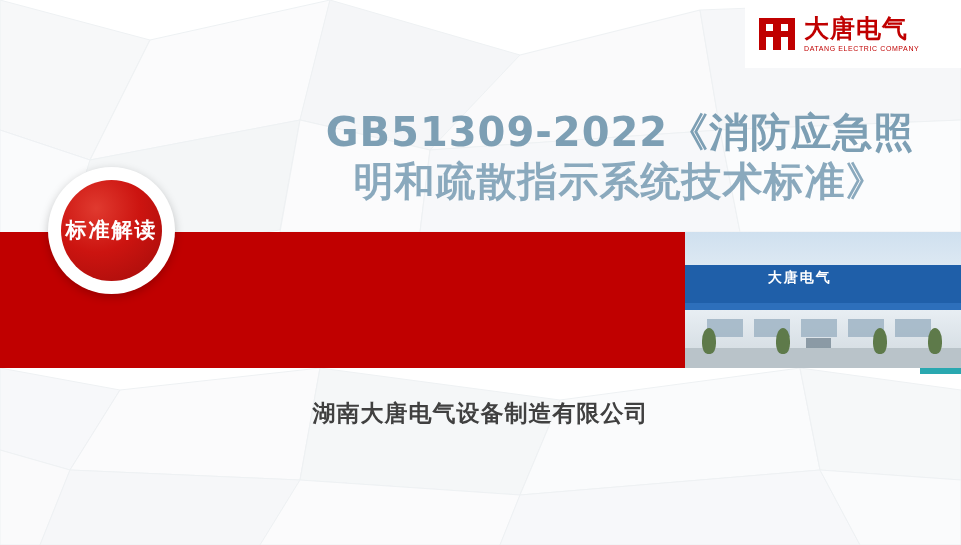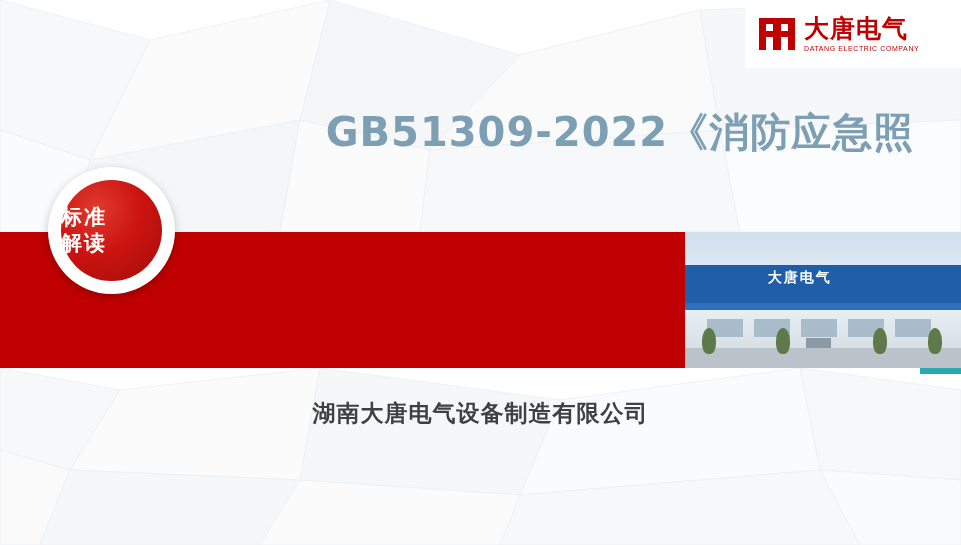--- a/index.html
+++ b/index.html
@@ -185,21 +185,22 @@
   }
   .badge-inner {
     position: absolute;
     left: 13px;
     top: 13px;
     width: 101px;
     height: 101px;
     border-radius: 50%;
     background: radial-gradient(circle at 35% 28%, #e03a2f 0%, #cc1410 45%, #a30c0a 100%);
     display: flex;
-    flex-direction: column;
+    flex-direction: row;
+    align-items: center;
     justify-content: center;
   }
   .badge-line {
     font-family: "DejaVu Sans", sans-serif;
     font-size: 21px;
     font-weight: bold;
     color: #ffffff;
     line-height: 1.22;
     letter-spacing: 2px;
   }
@@ -261,20 +262,21 @@
       <rect x="16" y="28" width="8" height="5" fill="#c00000"></rect>
     </svg>
     <div class="logo-text">
       <div class="logo-cn">大唐电气</div>
       <div class="logo-en">DATANG ELECTRIC COMPANY</div>
     </div>
   </div>
 
   <div class="title-wrap">
     <div class="title-line l1">GB51309-2022《消防应急照</div>
+    <div class="title-line l2">明和疏散指示系统技术标准》</div>
   </div>
 
   <div class="red-band"></div>
 
   <div class="band-photo">
     <div class="photo-sky"></div>
     <div class="photo-roofband"></div>
     <div class="photo-roofband2"></div>
     <div class="photo-building"></div>
     <div class="photo-sign">大唐电气</div>

